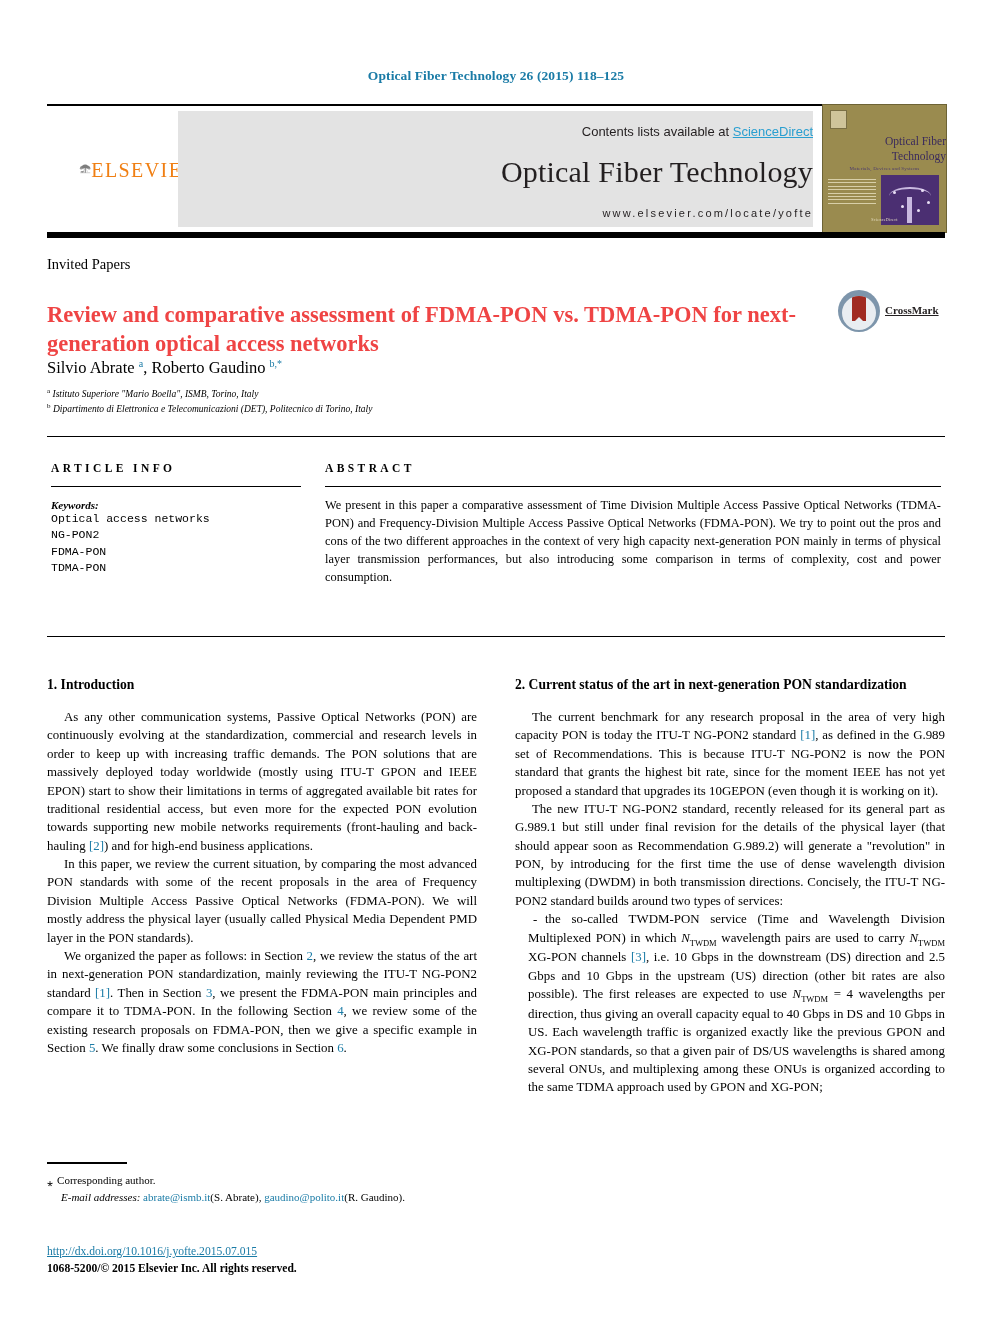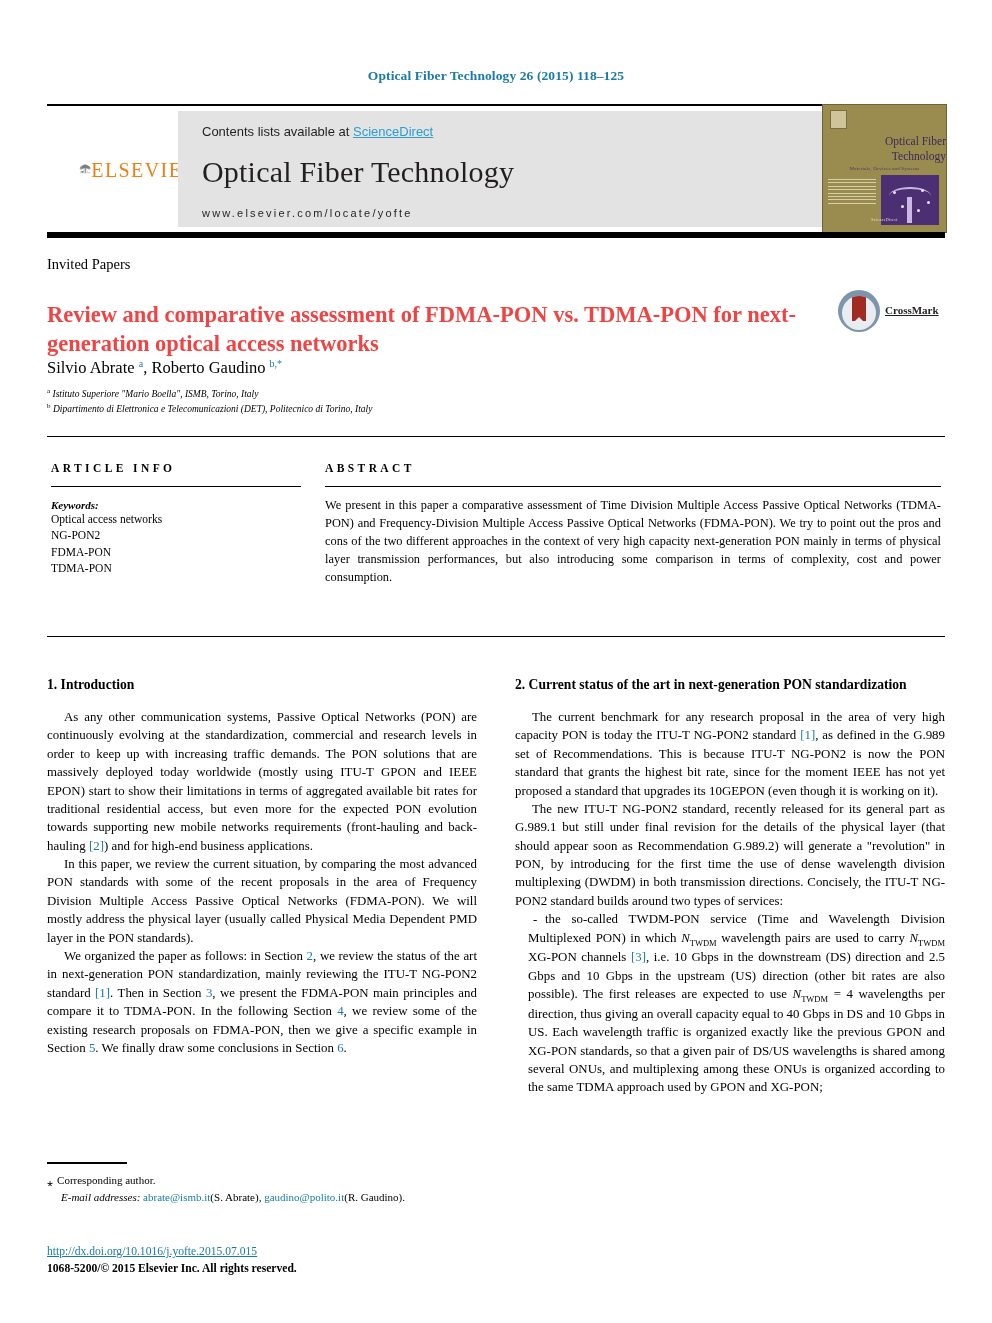--- a/index.html
+++ b/index.html
@@ -80,22 +80,21 @@
     margin-top: 1px;
   }
   .banner-mid {
     position: absolute;
     left: 131px; top: 7px;
     width: 635px;
     height: 116px;
     background: #e3e3e3;
     display: flex;
     flex-direction: column;
-    align-items: flex-start;
-    padding-left: 24px;
+    align-items: flex-end;
   }
   .contents-line {
     margin-top: 13px;
     font-family: "Liberation Sans", sans-serif;
     font-size: 13px;
     color: #231f20;
   }
   .sd-link {
     color: #2a9fd0;
   }
@@ -322,21 +321,21 @@
     margin-top: 12px;
   }
   .kw-head {
     font-family: "Liberation Serif", serif;
     font-style: italic;
     font-weight: bold;
     font-size: 11px;
     margin-top: 12px;
   }
   .kw-item {
-    font-family: Liberation Serif, serif;
+    font-family: Liberation Mono, monospace;
     font-size: 11.5px;
     line-height: 1.42;
   }
   .abs-rule { margin-top: 12px; }
   .abs-text {
     margin-top: 9px;
     font-family: "Liberation Serif", serif;
     font-size: 12.4px;
     line-height: 1.46;
     text-align: justify;

